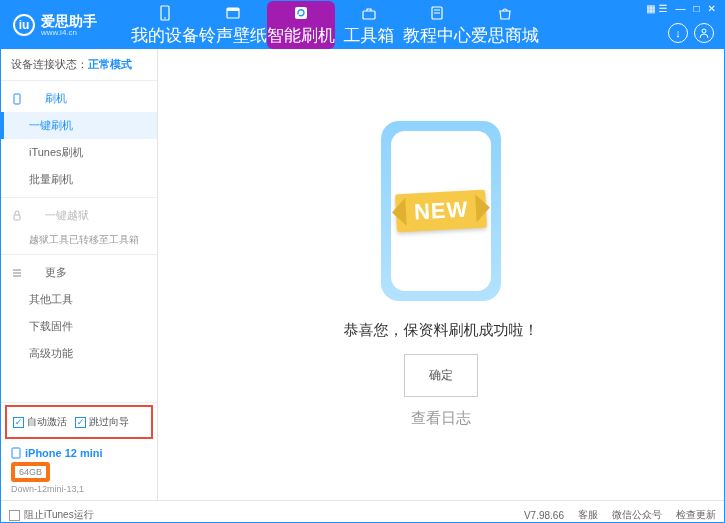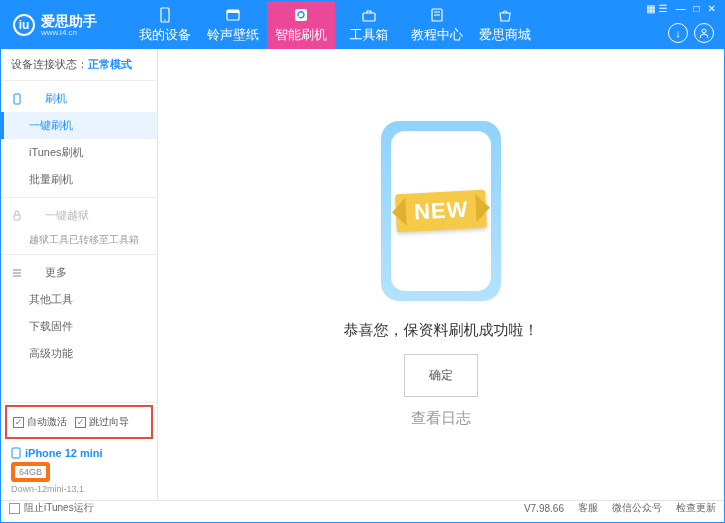--- a/index.html
+++ b/index.html
@@ -3,22 +3,22 @@
 <meta charset="utf-8">
 <style>
 * { margin: 0; padding: 0; box-sizing: border-box; font-family: "Microsoft YaHei", sans-serif; }
 body { background: #fff; width: 725px; height: 523px; overflow: hidden; border: 1px solid #1e90ff; }
 .header { background: #1e90ff; height: 48px; display: flex; align-items: center; color: #fff; position: relative; }
 .logo-area { display: flex; align-items: center; padding: 0 12px; width: 130px; }
 .logo-icon { width: 22px; height: 22px; border: 2px solid #fff; border-radius: 50%; display: flex; align-items: center; justify-content: center; font-size: 12px; font-weight: bold; margin-right: 6px; }
 .logo-text { font-size: 14px; font-weight: bold; line-height: 1; }
 .logo-sub { font-size: 8px; opacity: 0.8; }
 .nav { display: flex; height: 100%; }
-.nav-item { width: 68px; display: flex; flex-direction: column; align-items: center; justify-content: center; cursor: pointer; font-size: 13px; gap: 2px; }
-.nav-item.active { background: #ec4899; }
+.nav-item { width: 68px; display: flex; flex-direction: column; align-items: center; justify-content: center; cursor: pointer; font-size: 17px; gap: 2px; }
+.nav-item.active { background: #a21caf; border-radius: 6px; }
 .nav-icon { width: 18px; height: 18px; display: flex; align-items: center; justify-content: center; }
 .header-right { position: absolute; right: 8px; top: 2px; display: flex; gap: 8px; font-size: 10px; align-items: center; }
 .header-circles { position: absolute; right: 10px; bottom: 6px; display: flex; gap: 6px; }
 .circle-btn { width: 20px; height: 20px; border: 1.5px solid #fff; border-radius: 50%; display: flex; align-items: center; justify-content: center; font-size: 11px; cursor: pointer; }
 .body-area { display: flex; height: calc(100% - 48px - 22px); }
 .sidebar { width: 157px; border-right: 1px solid #e5e5e5; display: flex; flex-direction: column; font-size: 11px; color: #555; }
 .status-row { padding: 8px 10px; border-bottom: 1px solid #eee; }
 .status-val { color: #1e90ff; font-weight: bold; }
 .side-section { border-bottom: 1px solid #eee; padding: 4px 0; }
 .side-head { display: flex; align-items: center; padding: 6px 10px; gap: 22px; color: #666; }
@@ -36,21 +36,21 @@
 .main { flex: 1; display: flex; flex-direction: column; align-items: center; justify-content: center; position: relative; }
 .phone-illus { width: 120px; height: 180px; background: linear-gradient(#8fd3fe,#b3e2ff); border-radius: 18px; position: relative; display: flex; align-items: center; justify-content: center; }
 .phone-inner { width: 100px; height: 160px; background: #fff; border-radius: 14px; }
 .ribbon { position: absolute; background: #f7c948; color: #fff; font-weight: bold; font-size: 22px; padding: 6px 18px; transform: rotate(-3deg); border-radius: 3px; letter-spacing: 1px; box-shadow: 0 2px 4px rgba(0,0,0,0.2); }
 .ribbon::before, .ribbon::after { content:''; position:absolute; top:4px; width:0; height:0; border:14px solid transparent; }
 .ribbon::before { left:-18px; border-right-color:#e0b030; }
 .ribbon::after { right:-18px; border-left-color:#e0b030; }
 .success-text { margin-top: 20px; font-size: 15px; color: #333; }
 .ok-btn { margin-top: 14px; padding: 12px 24px; border: 1px solid #ccc; background: #fff; cursor: pointer; font-size: 12px; color: #555; }
 .log-link { margin-top: 12px; font-size: 15px; color: #999; cursor: pointer; }
-.footer { height: 22px; border-top: 1px solid #e5e5e5; display: flex; align-items: flex-start; font-size: 10px; color: #666; padding: 0 8px; justify-content: space-between; }
+.footer { height: 22px; border-top: 1px solid #e5e5e5; display: flex; align-items: flex-end; font-size: 10px; color: #666; padding: 0 8px; justify-content: space-between; }
 .footer-left { display: flex; align-items: center; gap: 4px; }
 .footer-right { display: flex; gap: 14px; align-items: center; }
 svg { display: block; }
 </style>
 </head>
 <body>
 
 <div class="header">
   <div class="logo-area">
     <div class="logo-icon">iu</div>

